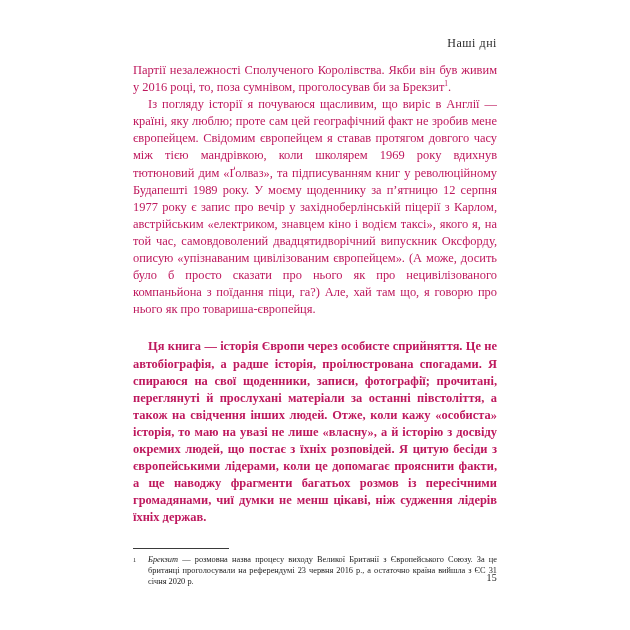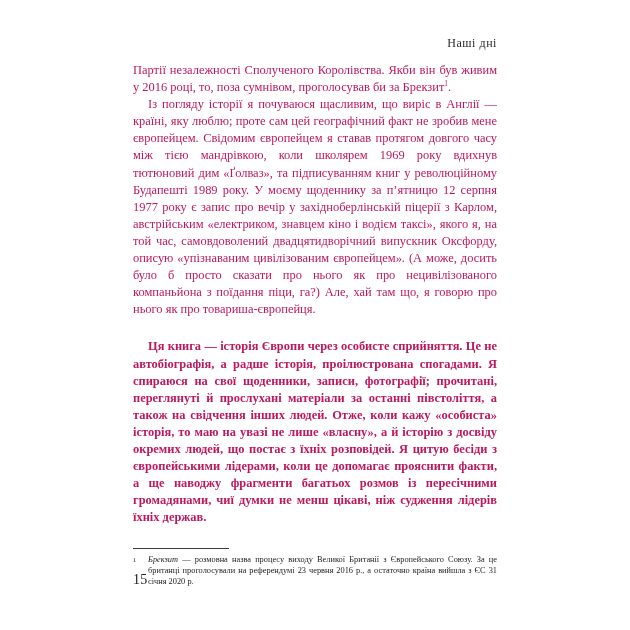--- a/index.html
+++ b/index.html
@@ -110,22 +110,22 @@
   .footnote .it {
     font-style: italic;
   }
 
   
   .folio {
     position: absolute;
     left: 133px;
     top: 572px;
     width: 364px;
-    text-align: left;
-    font-size: 14px;
+    text-align: right;
+    font-size: 10px;
     letter-spacing: 0.3px;
     color: #1a1a1a;
   }
 </style>
 </head>
 <body>
 
 <div class="page">
 
   <div class="running-head">Наші дні</div>

